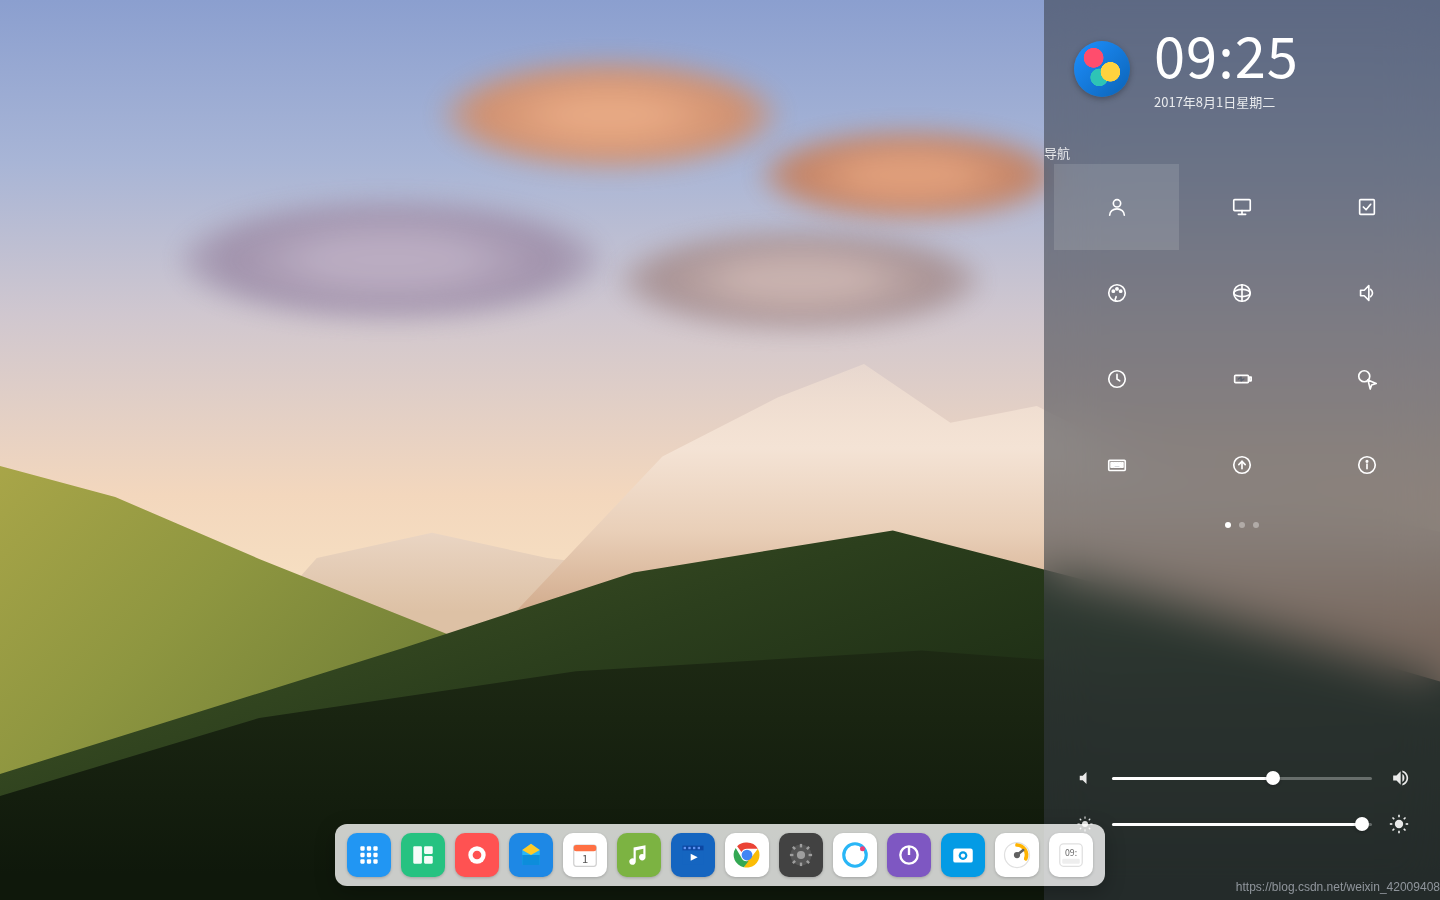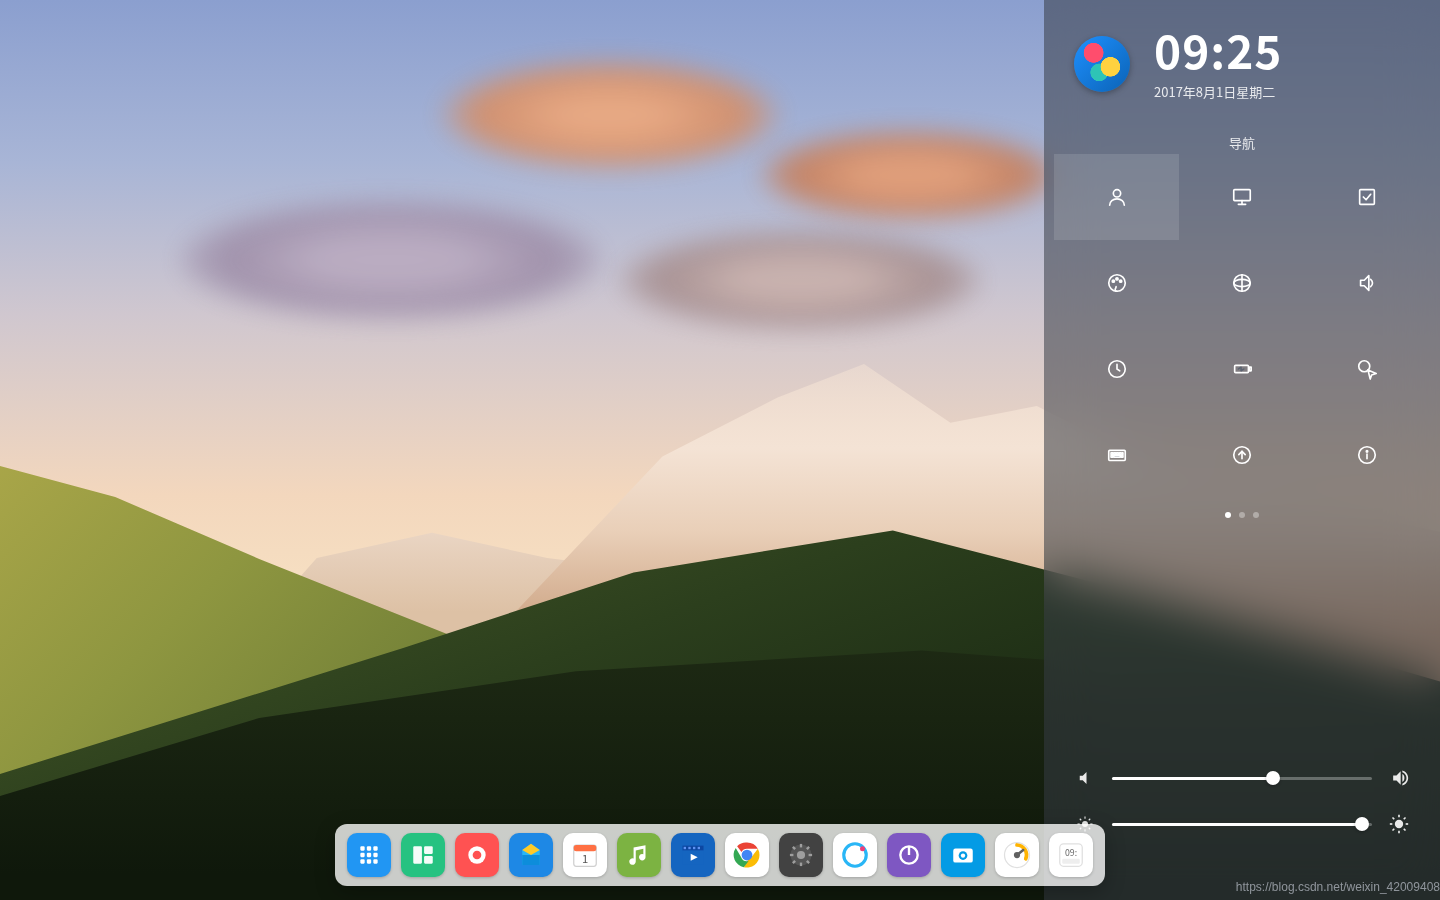--- a/index.html
+++ b/index.html
@@ -15,23 +15,23 @@
 .mtn{position:absolute;left:0;right:0}
 .mtn.snow{bottom:200px;height:420px;background:linear-gradient(180deg,transparent 0%,#f4e3d5 40%,#e9cfb8 60%,#caa07f 85%);clip-path:polygon(30% 100%,46% 42%,54% 28%,60% 20%,66% 34%,72% 30%,80% 44%,90% 52%,100% 60%,100% 100%)}
 .mtn.snow2{bottom:180px;height:360px;background:linear-gradient(180deg,transparent 0%,#eedcce 40%,#ddc1a5 70%);clip-path:polygon(12% 100%,22% 55%,30% 48%,38% 55%,44% 58%,50% 62%,58% 58%,100% 70%,100% 100%)}
 .mtn.green1{bottom:0;height:620px;background:linear-gradient(135deg,#b7ae4d 0%,#8e9640 25%,#5a6d2f 55%,#2e3f1e 85%);clip-path:polygon(0% 30%,8% 35%,18% 45%,32% 58%,46% 72%,60% 82%,76% 90%,100% 100%,0% 100%)}
 .mtn.green2{bottom:0;height:420px;background:linear-gradient(160deg,#4c5f2a 0%,#2c3f1d 40%,#13210f 80%);clip-path:polygon(28% 40%,44% 22%,62% 12%,80% 28%,100% 48%,100% 100%,0% 100%,0% 70%)}
 .mtn.front{bottom:0;height:260px;background:linear-gradient(180deg,#1e2a14 0%,#0f180b 90%);clip-path:polygon(0% 100%,0% 60%,18% 30%,40% 12%,64% 4%,88% 14%,100% 26%,100% 100%)}
 #panel{position:absolute;top:0;right:0;width:396px;height:100%;background:rgba(55,60,70,.55);backdrop-filter:blur(24px);color:#fff}
 #panel .header{display:flex;align-items:center;padding:26px 30px 18px}
 .avatar{width:56px;height:56px;border-radius:50%;background:radial-gradient(circle at 35% 30%,#ff4d6d 0 18%,transparent 19%),radial-gradient(circle at 65% 55%,#ffd23f 0 20%,transparent 21%),radial-gradient(circle at 45% 65%,#2ec4b6 0 18%,transparent 19%),linear-gradient(135deg,#1e90ff,#0b63b6);box-shadow:0 2px 6px rgba(0,0,0,.3)}
 .clock{margin-left:24px}
-.time{font-size:46px;font-weight:700;letter-spacing:1px;line-height:1}
+.time{font-size:56px;font-weight:400;letter-spacing:1px;line-height:1}
 .date{font-size:13px;opacity:.85;margin-top:10px}
-.section-title{text-align:center;font-size:13px;opacity:.85;margin:14px 0 2px}
+.section-title{font-size:13px;opacity:.85;margin:14px 0 2px}
 .grid{display:grid;grid-template-columns:repeat(3,1fr);padding:0 10px}
 .tile{height:86px;display:flex;align-items:center;justify-content:center;cursor:pointer;position:relative}
 .tile.active{background:rgba(255,255,255,.12)}
 .tile svg,.dock-item svg{display:block}
 .pager{display:flex;justify-content:center;gap:8px;margin-top:14px}
 .pager span{width:6px;height:6px;border-radius:50%;background:rgba(255,255,255,.35)}
 .pager span.on{background:#fff}
 .sliders{position:absolute;left:0;right:0;bottom:40px;padding:0 30px}
 .srow{display:flex;align-items:center;gap:16px;margin:26px 0}
 .srow .ic{width:22px;opacity:.9;display:flex;justify-content:center}

